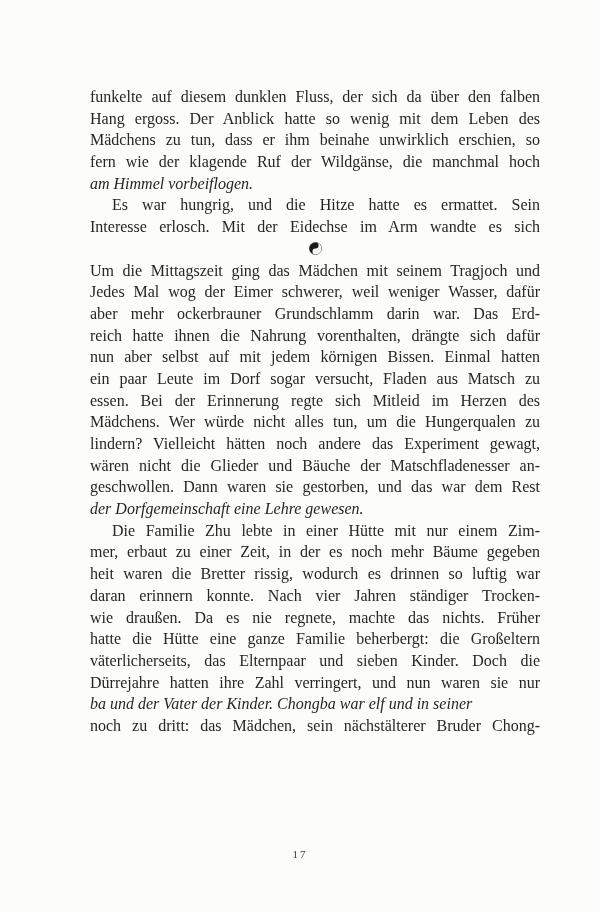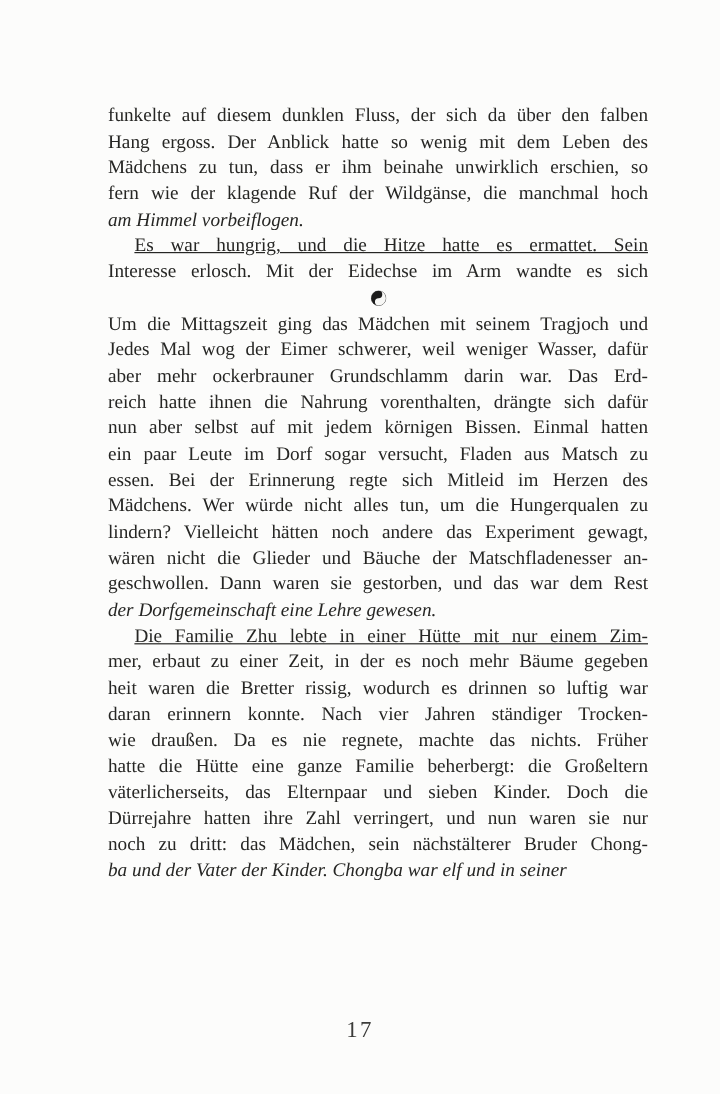--- a/index.html
+++ b/index.html
@@ -34,38 +34,37 @@
     text-align-last: justify;
     white-space: normal;
     overflow: hidden;
   }
   .line.last {
     text-align-last: left;
     font-style: italic;
   }
   .line.indent {
     text-indent: 22px;
-    text-decoration: underline;
   }
   .ornament-line {
     height: 21.7px;
     display: flex;
     align-items: center;
     justify-content: center;
   }
   .ornament-line svg {
     display: block;
   }
   .folio {
     position: absolute;
     top: 848px;
     left: 0;
     width: 600px;
     text-align: center;
-    font-size: 19px;
+    font-size: 11px;
     letter-spacing: 2px;
     color: #3c3c3a;
   }
 </style>
 </head>
 <body>
 
 <div class="book-page">
   <div class="text-block">
       <div class="paragraph">
@@ -103,18 +102,18 @@
       </div>
       <div class="paragraph">
         <div class="line indent">Die Familie Zhu lebte in einer Hütte mit nur einem Zim-</div>
         <div class="line">mer, erbaut zu einer Zeit, in der es noch mehr Bäume gegeben</div>
         <div class="line">heit waren die Bretter rissig, wodurch es drinnen so luftig war</div>
         <div class="line">daran erinnern konnte. Nach vier Jahren ständiger Trocken-</div>
         <div class="line">wie draußen. Da es nie regnete, machte das nichts. Früher</div>
         <div class="line">hatte die Hütte eine ganze Familie beherbergt: die Großeltern</div>
         <div class="line">väterlicherseits, das Elternpaar und sieben Kinder. Doch die</div>
         <div class="line">Dürrejahre hatten ihre Zahl verringert, und nun waren sie nur</div>
+        <div class="line last">ba und der Vater der Kinder. Chongba war elf und in seiner</div>
         <div class="line">noch zu dritt: das Mädchen, sein nächstälterer Bruder Chong-</div>
-        <div class="line last">ba und der Vater der Kinder. Chongba war elf und in seiner</div>
       </div>
     </div>
   <div class="folio">17</div>
 </div>
 
 </body></html>

